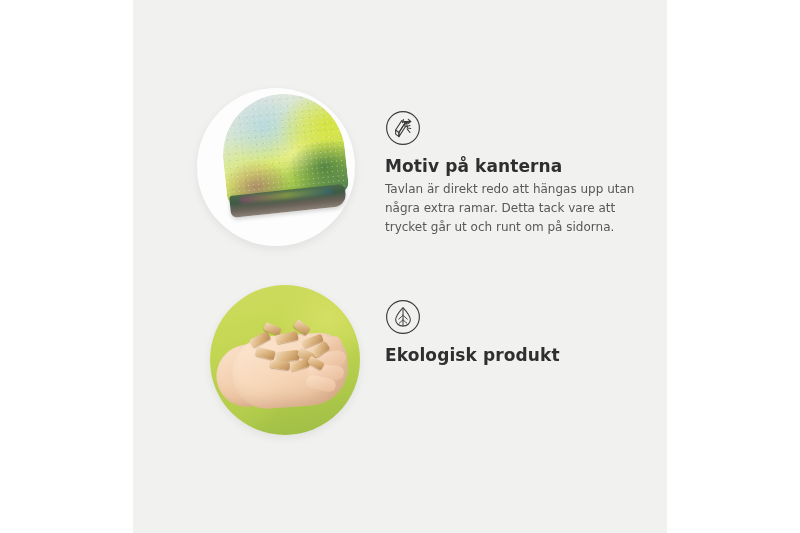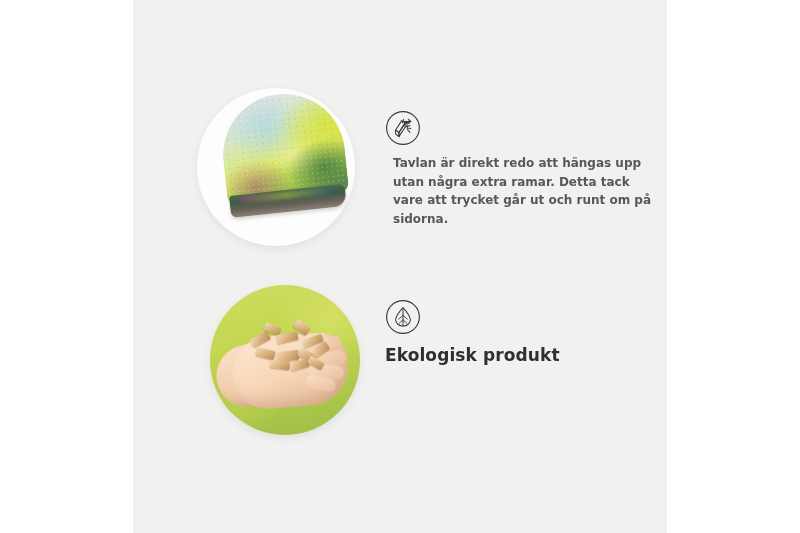--- a/index.html
+++ b/index.html
@@ -208,23 +208,23 @@
   }
   .feature-title {
     margin: 10px 0 4px 0;
     font-size: 17px;
     font-weight: 600;
     color: #2f2f2f;
     letter-spacing: 0.1px;
     line-height: 1.2;
   }
   .feature-desc {
-    margin: 8px;
+    margin: 0;
     font-size: 12px;
-    font-weight: 700;
+    font-weight: 400;
     color: #585858;
     line-height: 1.55;
     max-width: 262px;
   }
   .f1 .text-col { top: 22px; }
   .f2 .text-col { top: 14px; }
 </style>
 </head>
 <body>
 
@@ -255,20 +255,21 @@
             <path d="M21.5 15.5 L22.5 11.5"></path>
             <path d="M27 23 L30.5 27.5"></path>
             <path d="M23 13.5 L26.5 16.5 L30 13"></path>
             <path d="M26.5 16.5 L27.5 22 L31.5 22.5"></path>
           </g>
           <g fill="none" stroke="#3a3a3a" stroke-width="1.3" stroke-linecap="round">
             <path d="M24 14 L31 14"></path>
             <path d="M28.5 11.5 L31.5 14 L28.5 16.5"></path>
           </g>
         </svg>
+        <h3 class="feature-title">Motiv på kanterna</h3>
         <p class="feature-desc">Tavlan är direkt redo att hängas upp utan några extra ramar. Detta tack vare att trycket går ut och runt om på sidorna.</p>
       </div>
     </div>
 
     <div class="feature feature-2 f2">
 
       <div class="circle-img circle-2">
         <div class="eco-photo">
           <div class="hand hand-back"></div>
           <div class="hand hand-front"></div>

